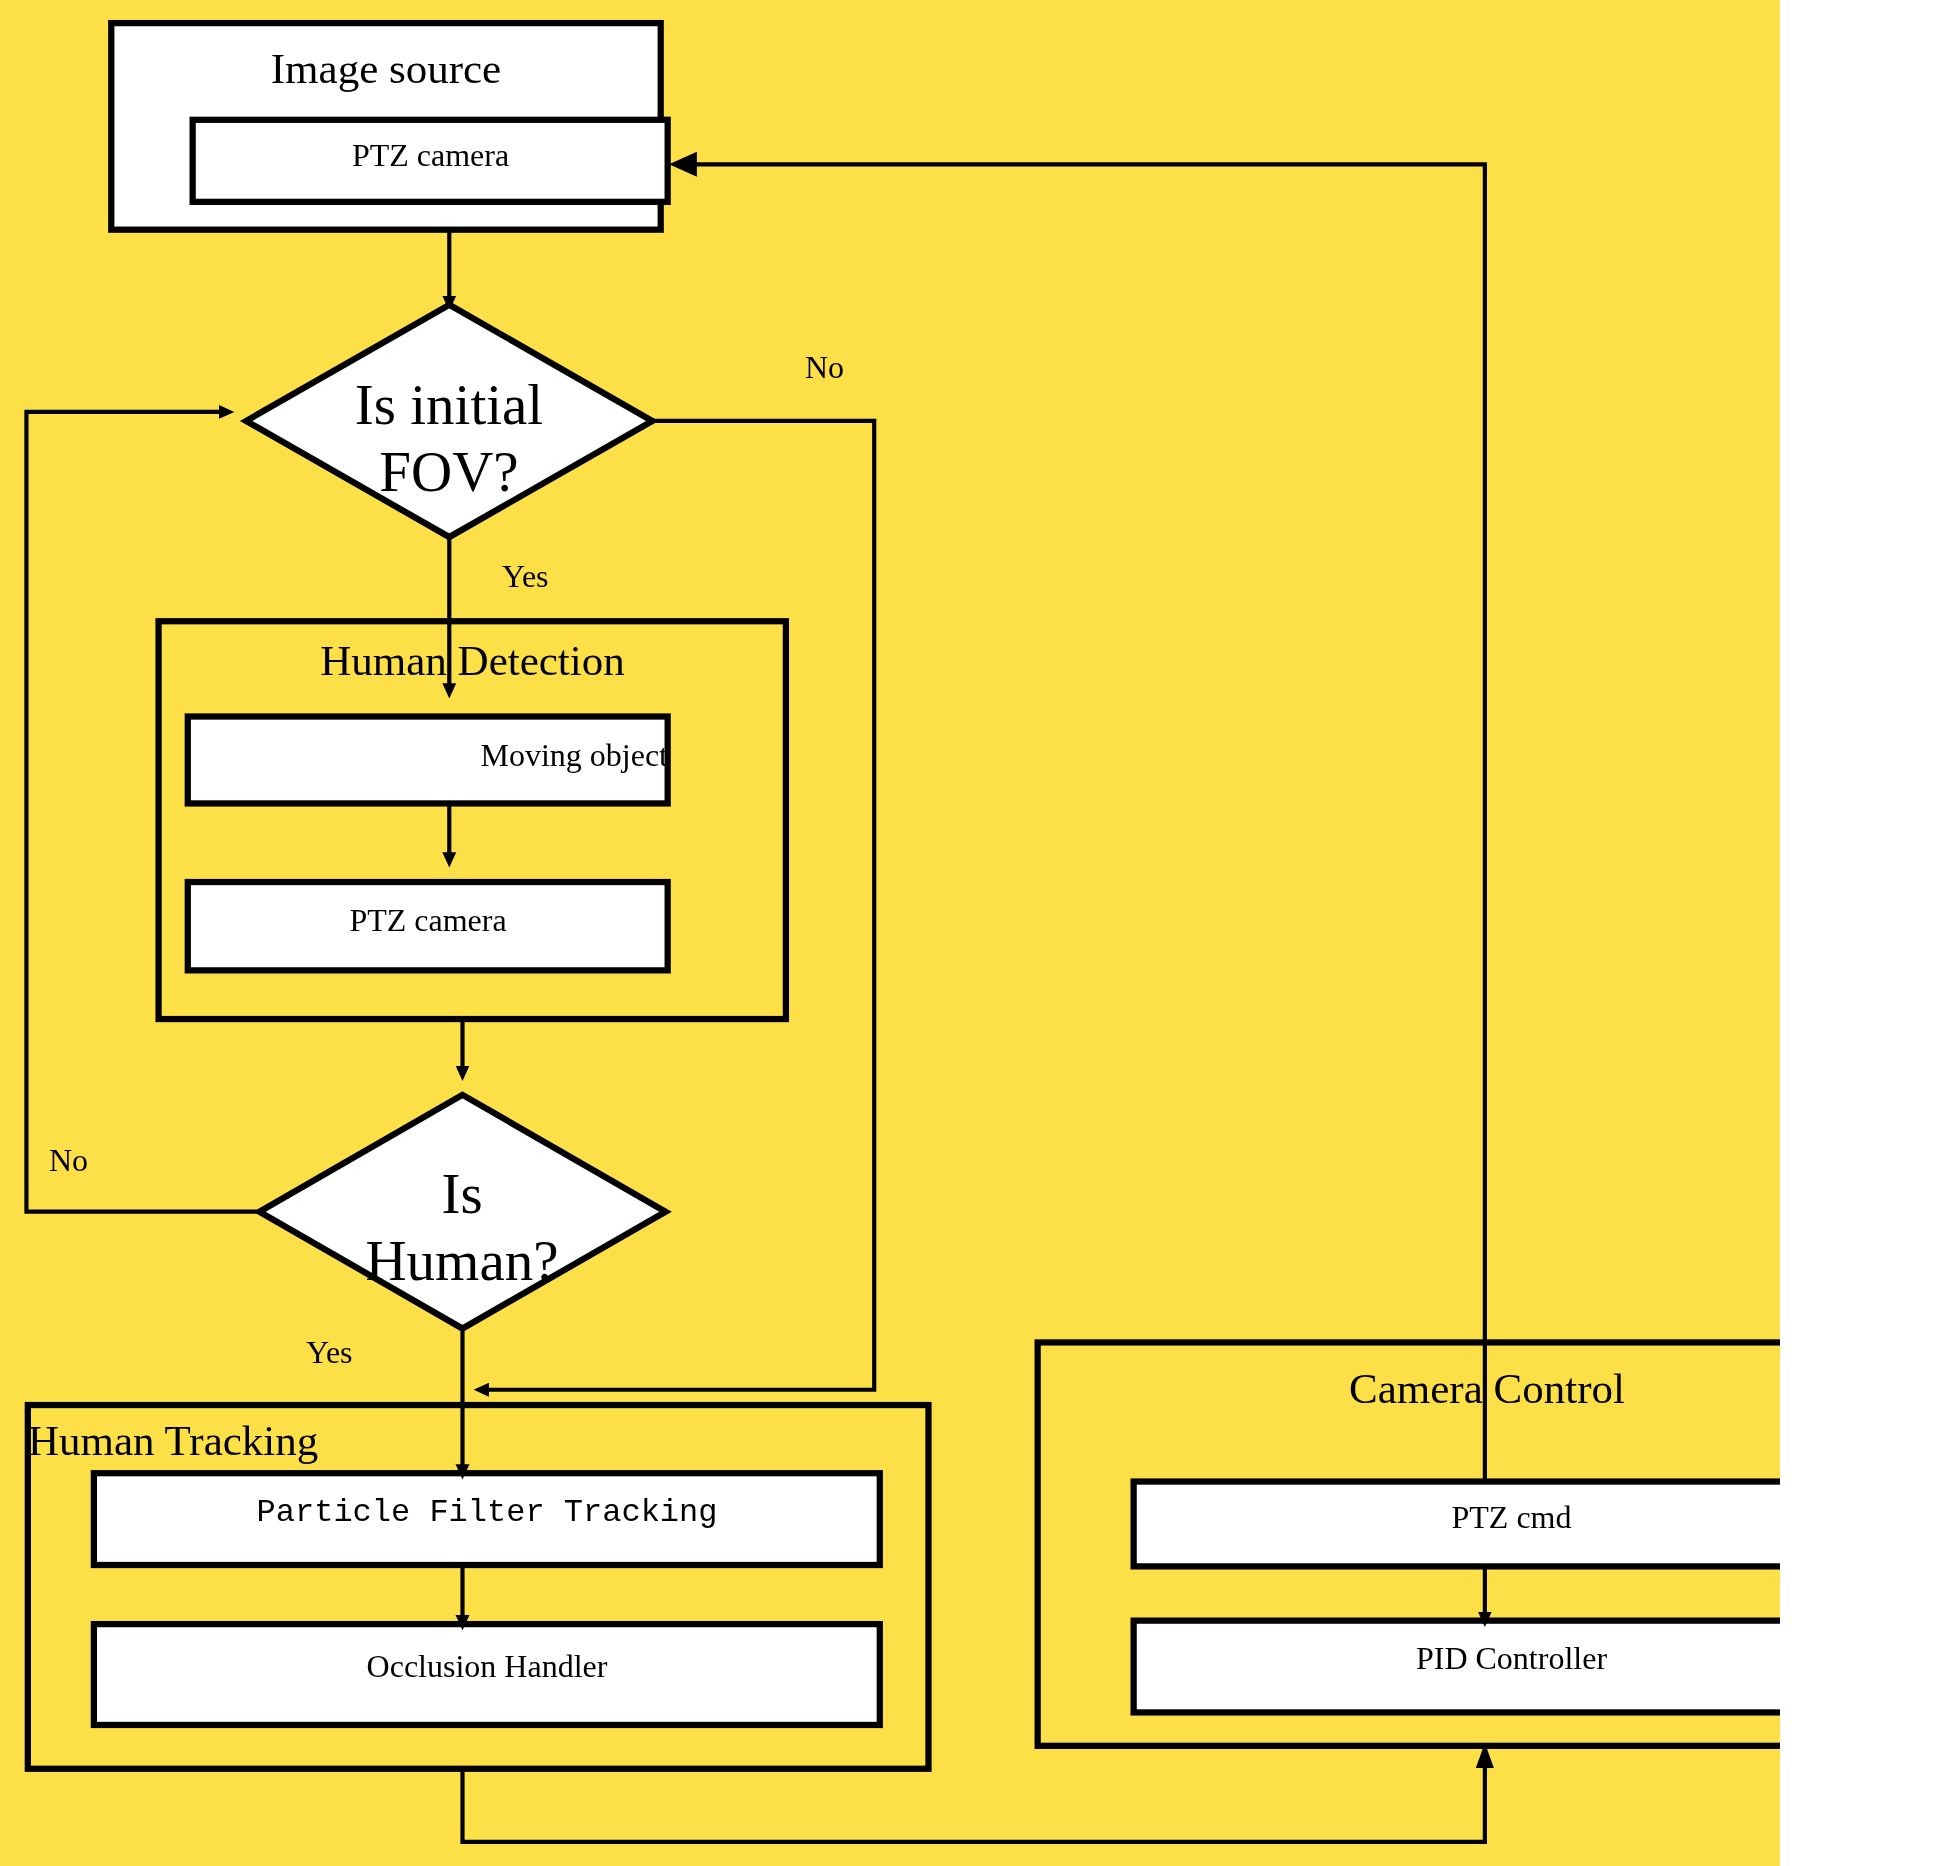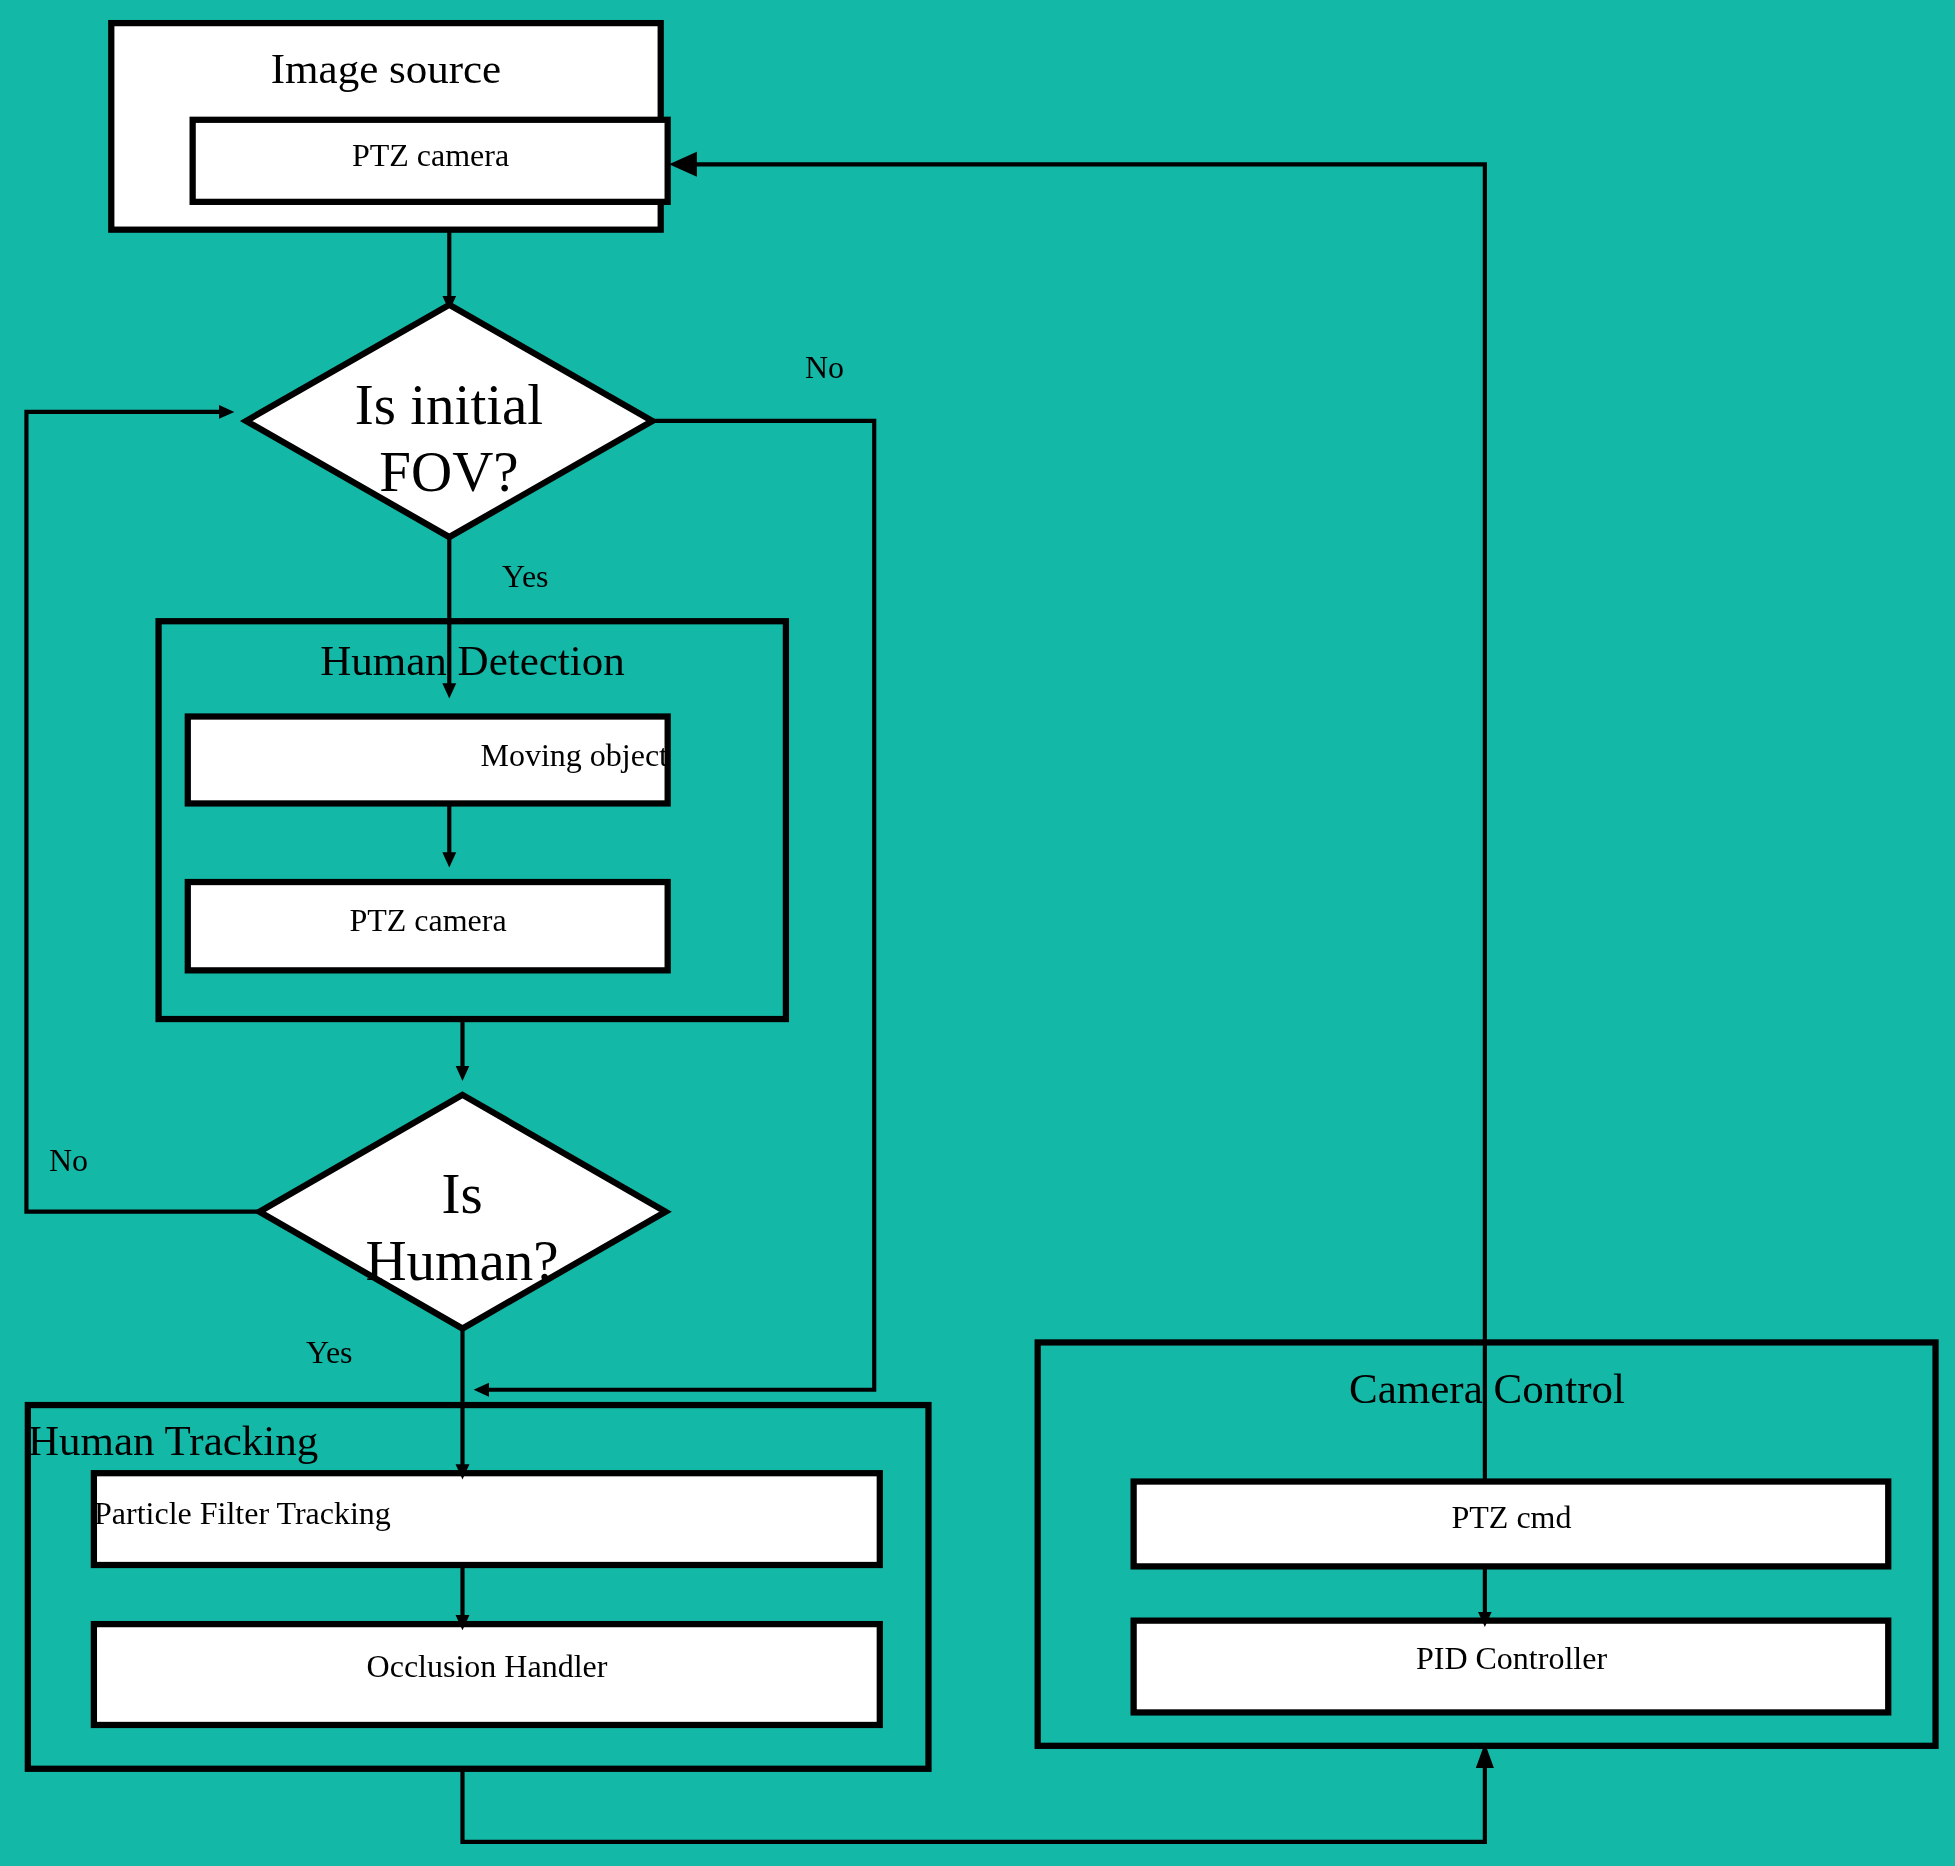--- a/index.html
+++ b/index.html
@@ -1,19 +1,19 @@
 <!DOCTYPE html>
 <html style="font-size:11px"><head>
 <meta charset="utf-8">
 <style>
   html,body{margin:0;padding:0;background:#ffffff;}
   #page{
     position:relative;
-    width:1955px;height:1867px;
-    background:#14b8a6;
+    width:1780px;height:1867px;
+    background:#fde047;
     font-family:"Liberation Serif","DejaVu Serif",serif;
     color:#000000;
     overflow:hidden;
   }
   #svg-layer{position:absolute;left:0;top:0;width:1955px;height:1867px;}
   .lbl{
     position:absolute;
     font-family:"Liberation Serif","DejaVu Serif",serif;
     color:#000;
     white-space:nowrap;
@@ -104,21 +104,21 @@
   <div class="lbl inner-label" style="left:188px;top:904px;width:480px;text-align:center;">PTZ camera</div>
 
   <div class="lbl diamond-label" style="left:323px;top:1160px;width:278px;">
     <span>Is</span><br>
     <span>Human?</span>
   </div>
   <div class="lbl edge-label" style="left:49px;top:1144px;">No</div>
   <div class="lbl edge-label" style="left:306px;top:1336px;">Yes</div>
 
   <div class="lbl box-title" style="left:28px;top:1419px;width:901px;text-align:left;">Human  Tracking</div>
-  <div class="lbl inner-label" style="left:94px;top:1497px;width:786px;text-align:left;">Particle Filter Tracking</div>
+  <div class="lbl inner-label" style="left:94px;top:1497px;width:786px;text-align:center;font-family:Liberation Mono, monospace;">Particle Filter Tracking</div>
   <div class="lbl inner-label" style="left:94px;top:1650px;width:786px;text-align:center;">Occlusion Handler</div>
 
   <div class="lbl box-title" style="left:1038px;top:1367px;width:898px;text-align:center;">Camera Control</div>
   <div class="lbl inner-label" style="left:1134px;top:1501px;width:755px;text-align:center;">PTZ cmd</div>
   <div class="lbl inner-label" style="left:1134px;top:1642px;width:755px;text-align:center;">PID Controller</div>
 
 </div>
 
 
 </body></html>

